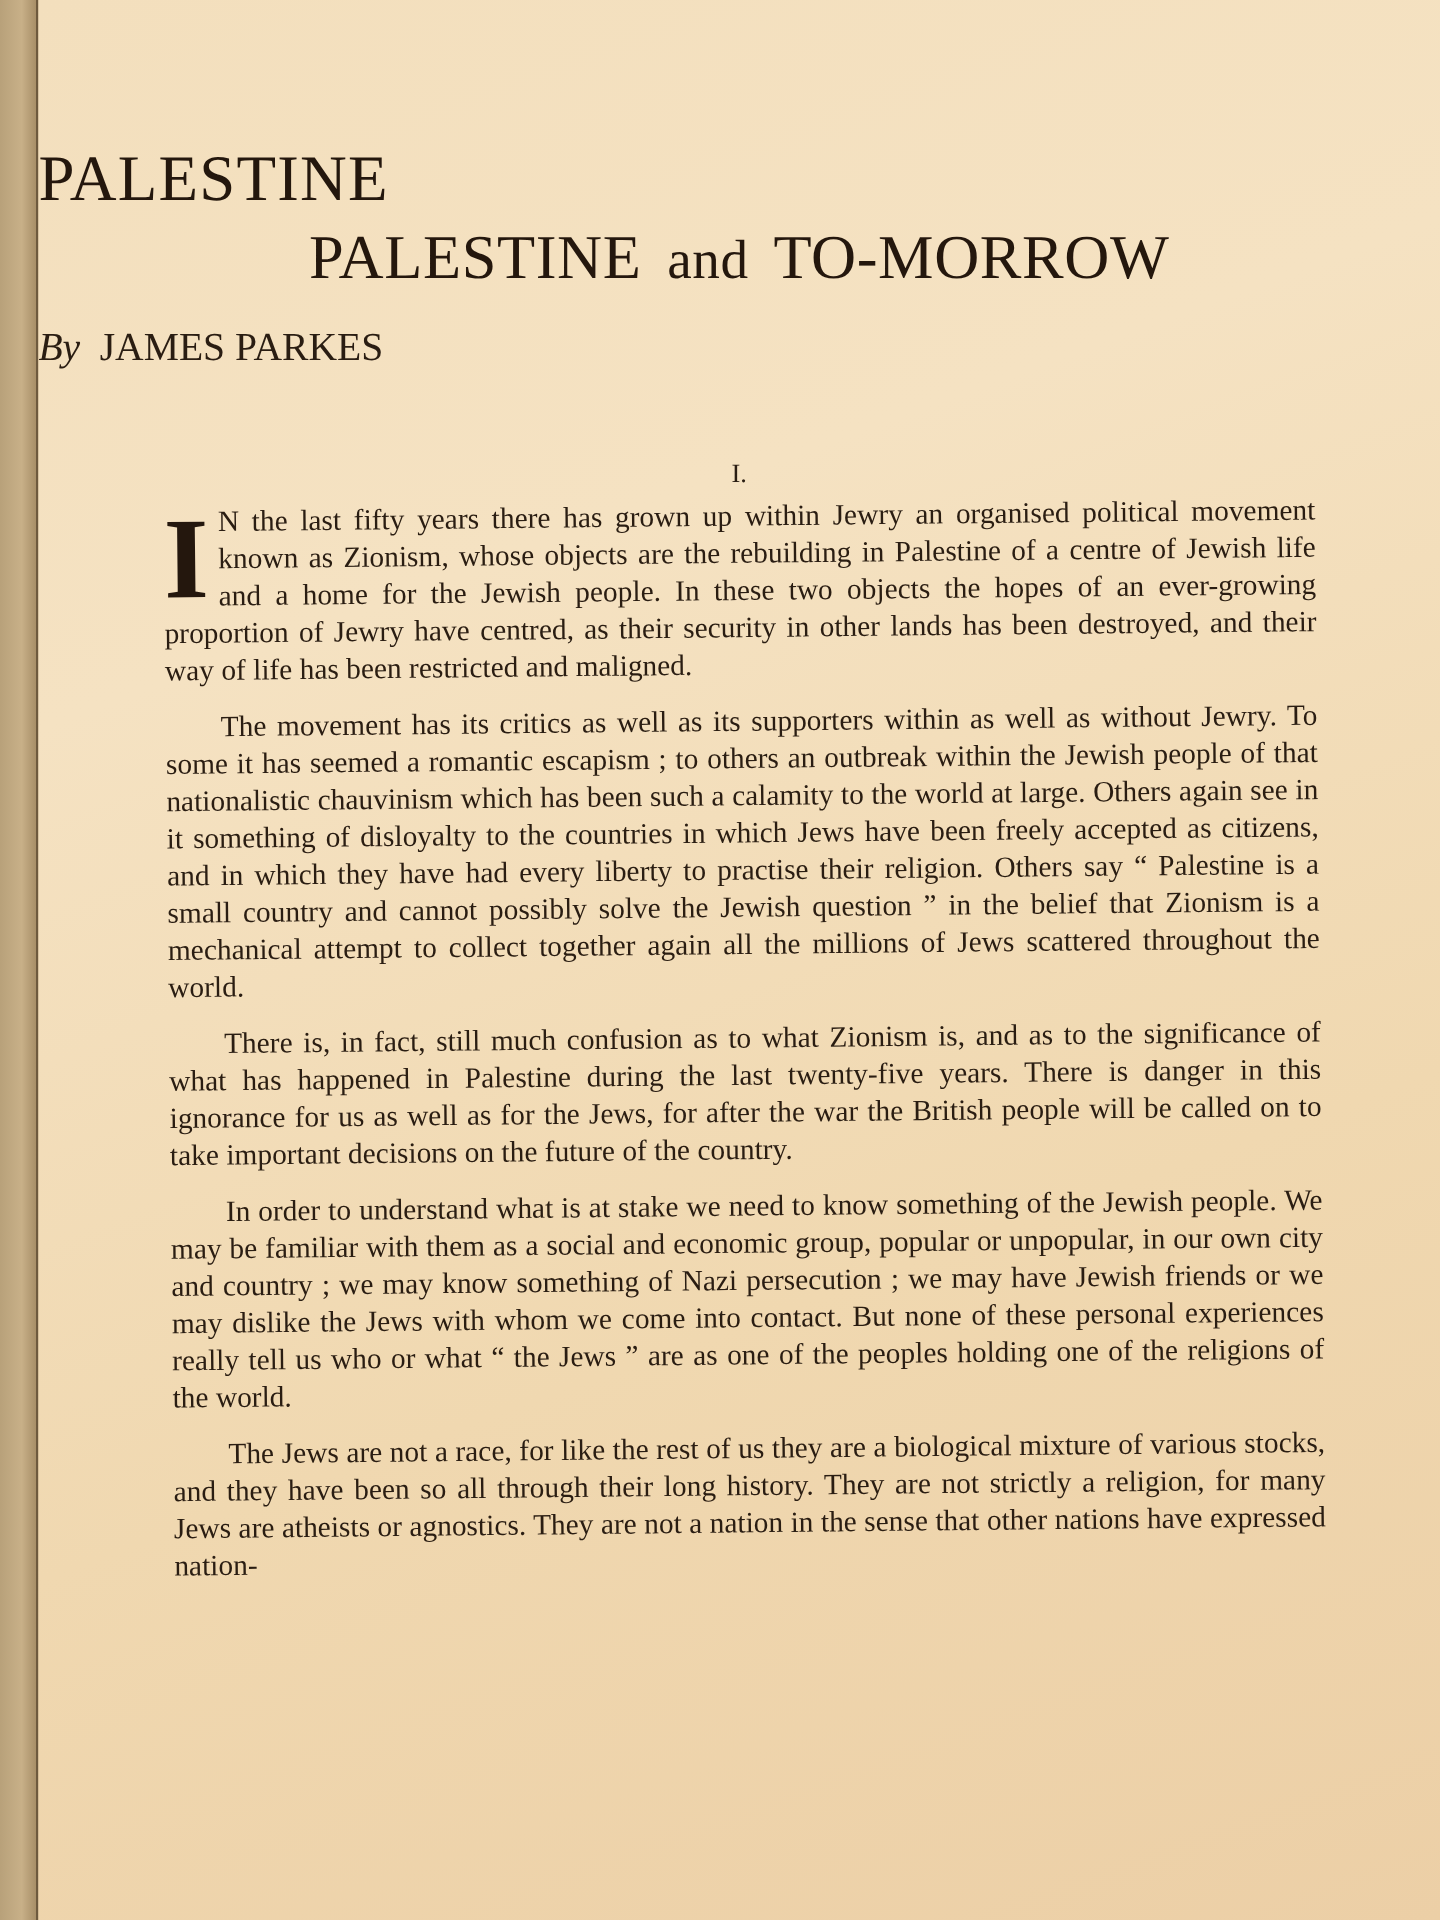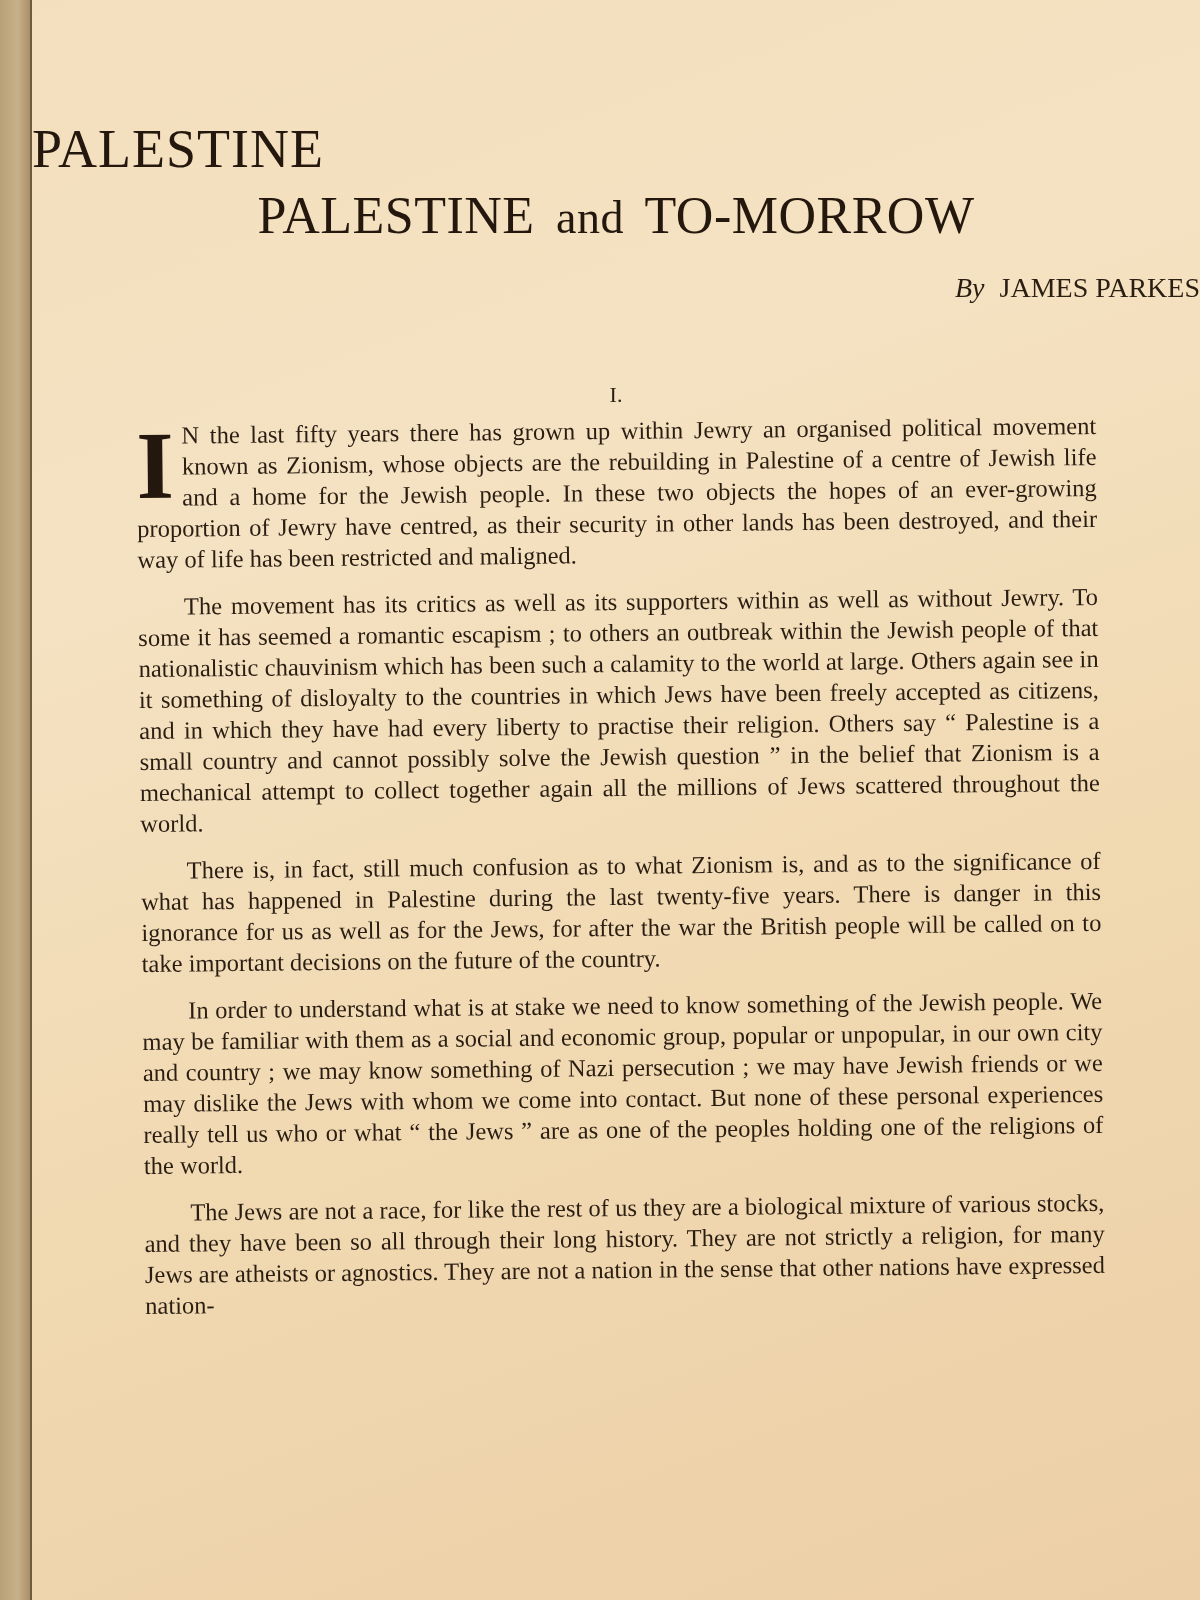--- a/index.html
+++ b/index.html
@@ -22,22 +22,22 @@
   .title1 {
     position: absolute; top: 118px; left: 0; width: 1168px; text-align: left;
     font-size: 54px; letter-spacing: 1px; color: #24170d;
   }
   .title2 {
     position: absolute; top: 186px; left: 0; width: 1168px; text-align: center;
     font-size: 52px; letter-spacing: 0.5px; color: #24170d;
   }
   .title2 .and { font-size: 46px; margin: 17px 8px; }
   .byline {
-    position: absolute; top: 272px; left: 0; width: 1168px; text-align: right;
-    font-size: 28px; color: #2a1d12;
+    position: absolute; top: 272px; left: 0; width: 1168px; text-align: left;
+    font-size: 33px; color: #2a1d12;
   }
   .byline .by { font-style: italic; margin-right: 8px; }
   .section-num {
     position: absolute; top: 382px; left: 0; width: 1168px; text-align: center;
     font-size: 22px;
   }
   .body-text {
     position: absolute; left: 104px; top: 420px; width: 960px;
     font-size: 24.5px; line-height: 31px; text-align: justify;
     transform: rotate(-0.6deg); transform-origin: left top;

